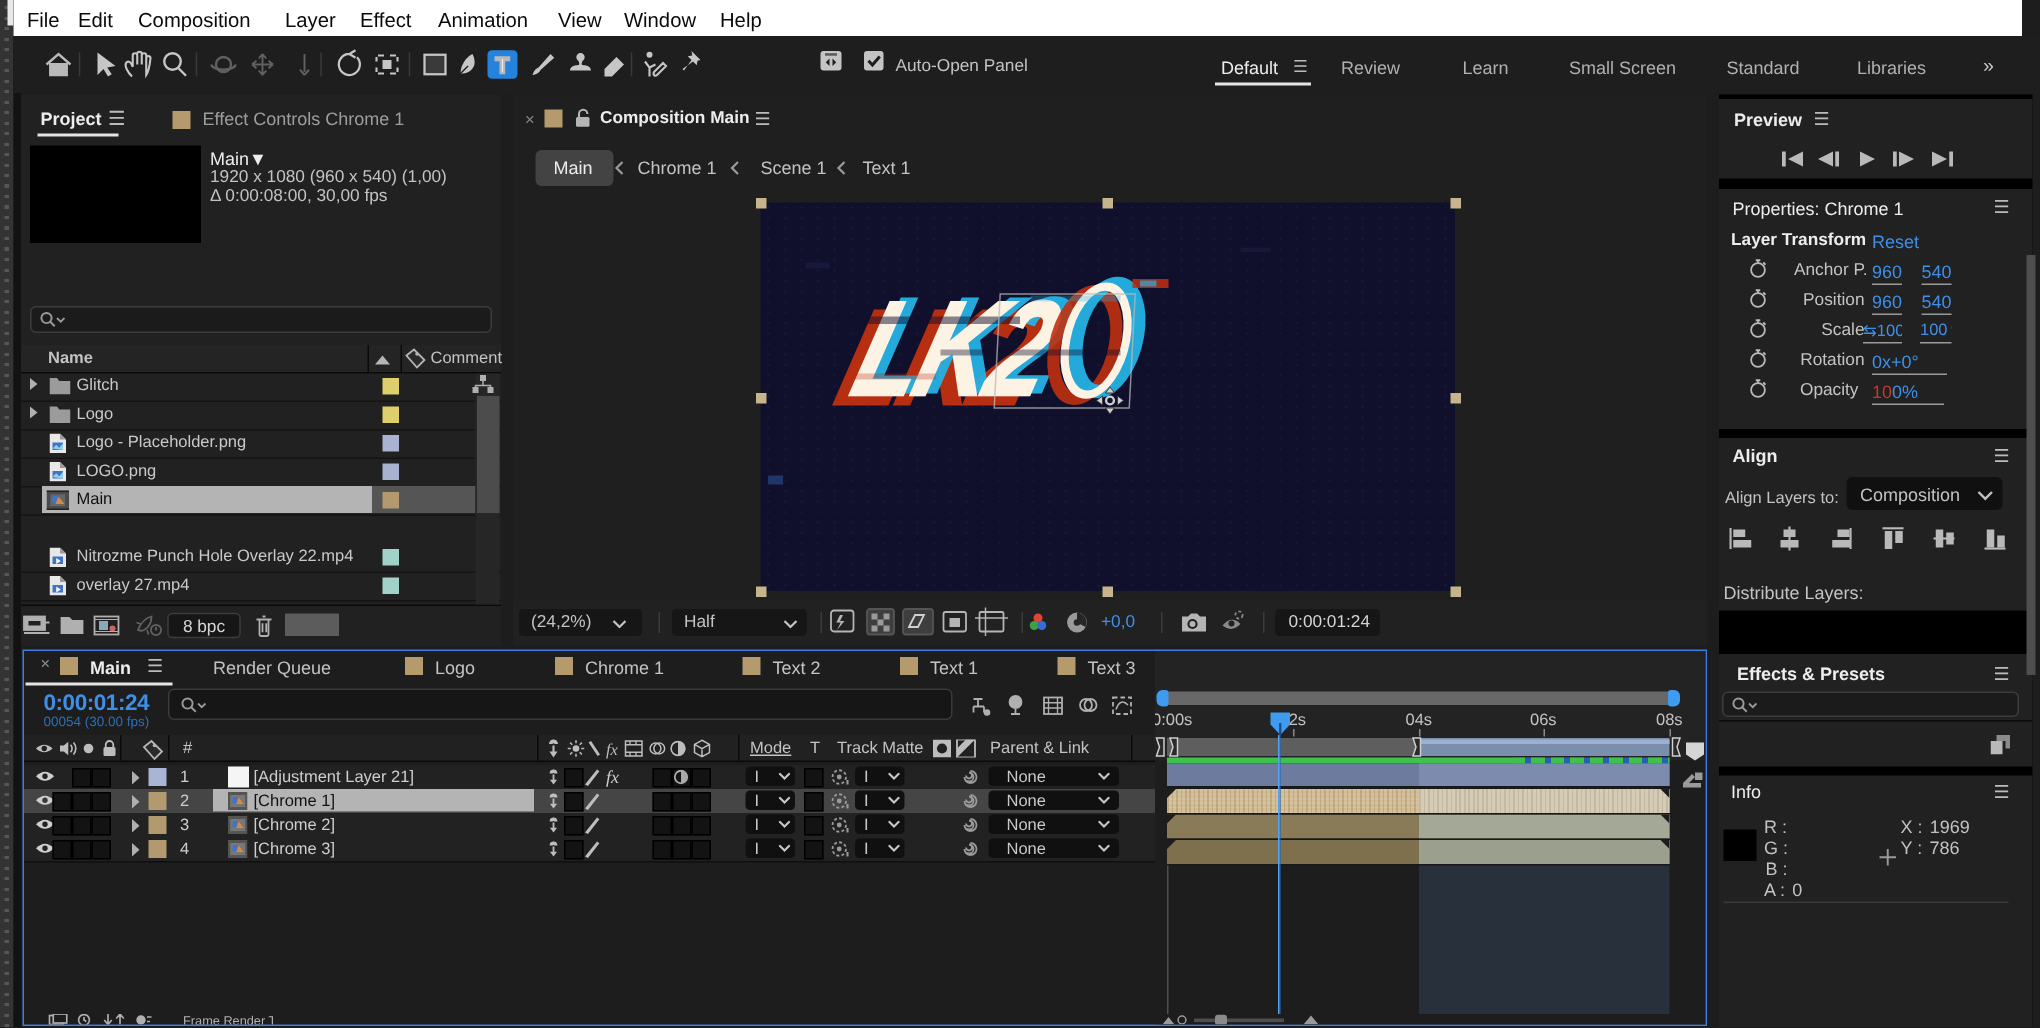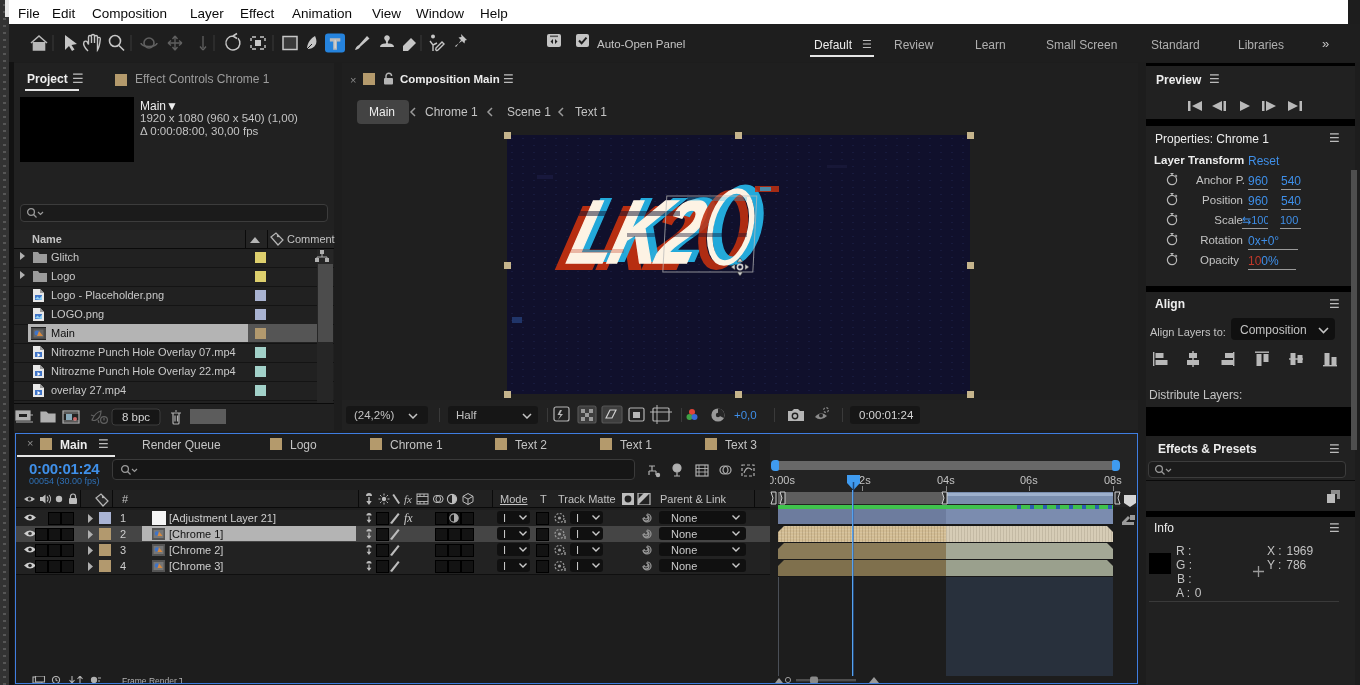--- a/index.html
+++ b/index.html
@@ -191,30 +191,20 @@
         <svg class="ticon" width="15" height="13" viewBox="0 0 15 13" style="left:17px;">
             <rect x="0" y="0" width="15" height="13" fill="#4a4a4a"></rect>
             <path d="M0 0 h15 M0 13 h15" stroke="#222" stroke-width="2"></path>
             <rect x="2.5" y="2.5" width="10" height="8" fill="#666"></rect>
             <circle cx="6" cy="6" r="2.5" fill="#3f74c8"></circle>
             <path d="M8 4 l4 5 h-6 z" fill="#d88a3f"></path>
           </svg>
         <span class="nm" style="color:#0d0d0d;">Main</span>
           <span class="lbl" style="background:#b2996e;"></span>
       </div>
-      <div class="prow" style="top:95px;">
-        <svg class="ticon" width="11" height="13" viewBox="0 0 11 13">
-            <path d="M0 0 h7 l4 4 v9 H0 z" fill="#e8e8e8"></path>
-            <path d="M7 0 l4 4 h-4 z" fill="#9a9a9a"></path>
-            <rect x="2" y="6" width="7" height="5" fill="#3f74c8"></rect>
-            <path d="M4.5 7 l3 2 -3 2 z" fill="#fff"></path>
-          </svg>
-        <span class="nm">Nitrozme Punch Hole Overlay 07.mp4</span>
-          <span class="lbl" style="background:#a2d1c9;"></span>
-      </div>
       <div class="prow" style="top:114px;">
         <svg class="ticon" width="11" height="13" viewBox="0 0 11 13">
             <path d="M0 0 h7 l4 4 v9 H0 z" fill="#e8e8e8"></path>
             <path d="M7 0 l4 4 h-4 z" fill="#9a9a9a"></path>
             <rect x="2" y="6" width="7" height="5" fill="#3f74c8"></rect>
             <path d="M4.5 7 l3 2 -3 2 z" fill="#fff"></path>
           </svg>
         <span class="nm">Nitrozme Punch Hole Overlay 22.mp4</span>
           <span class="lbl" style="background:#a2d1c9;"></span>
       </div>

